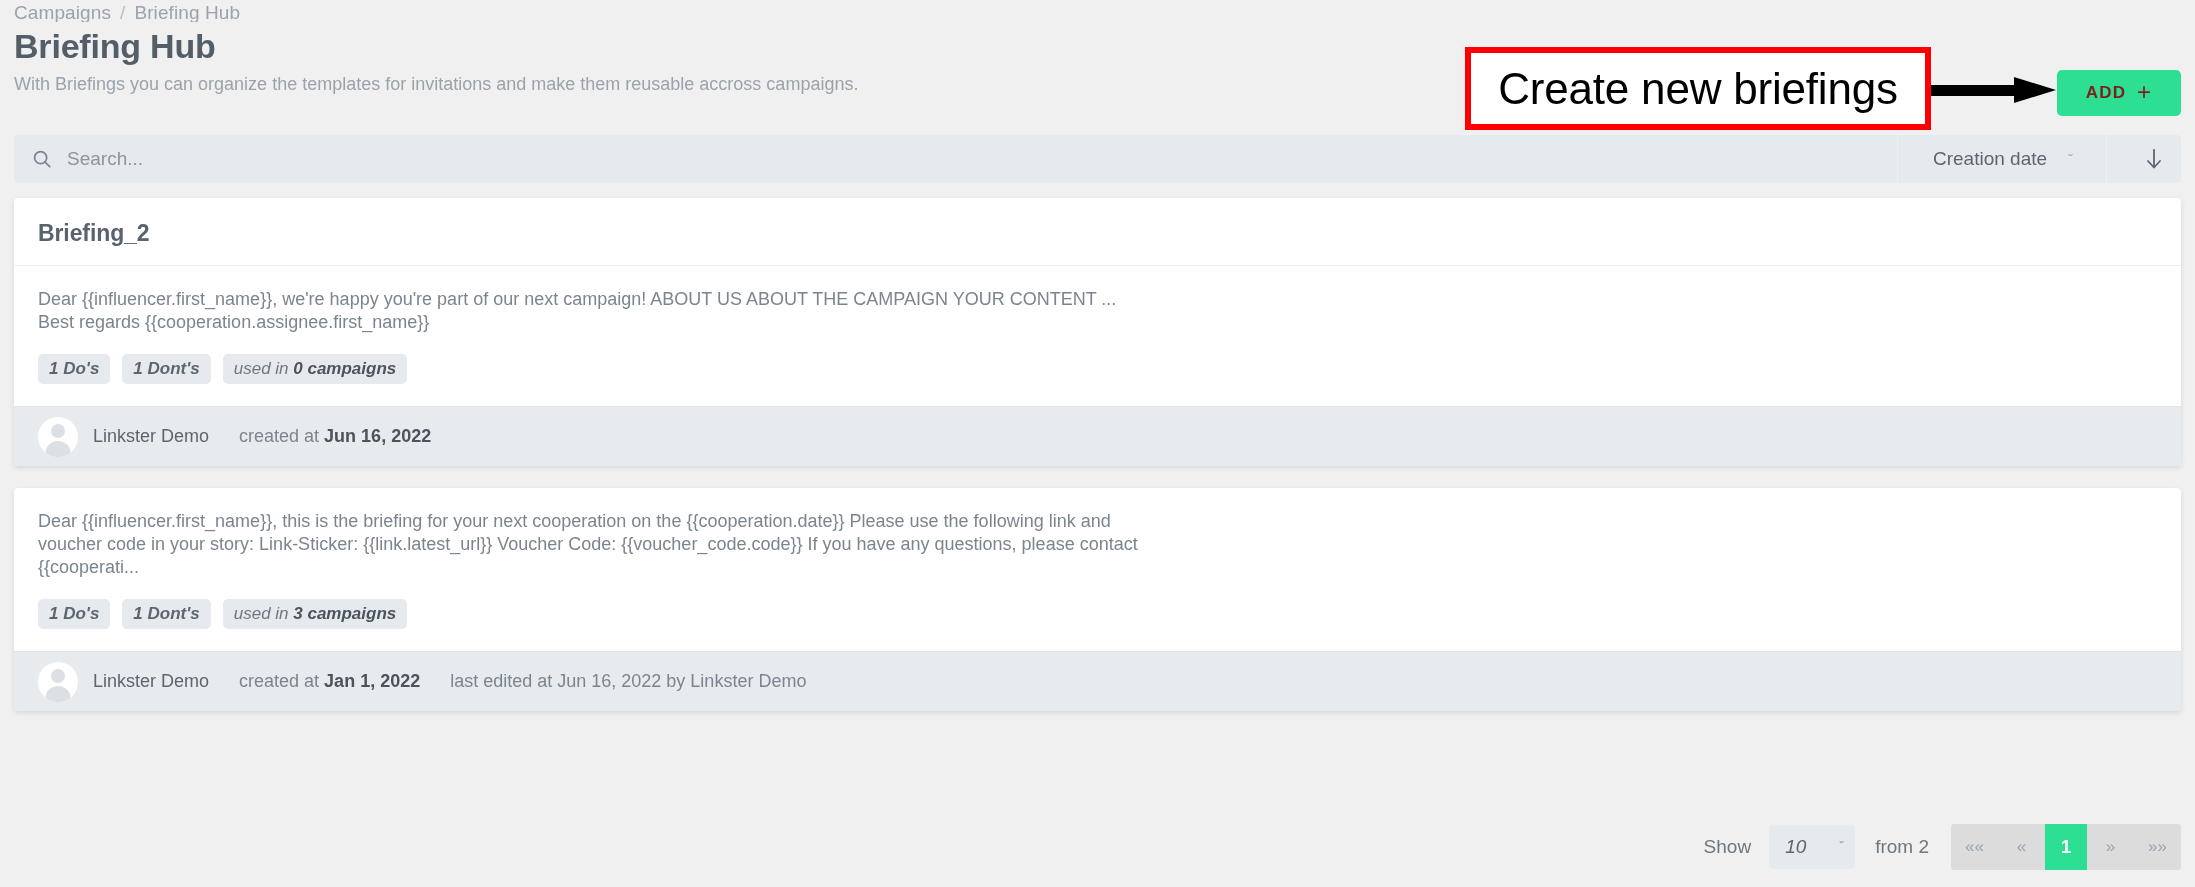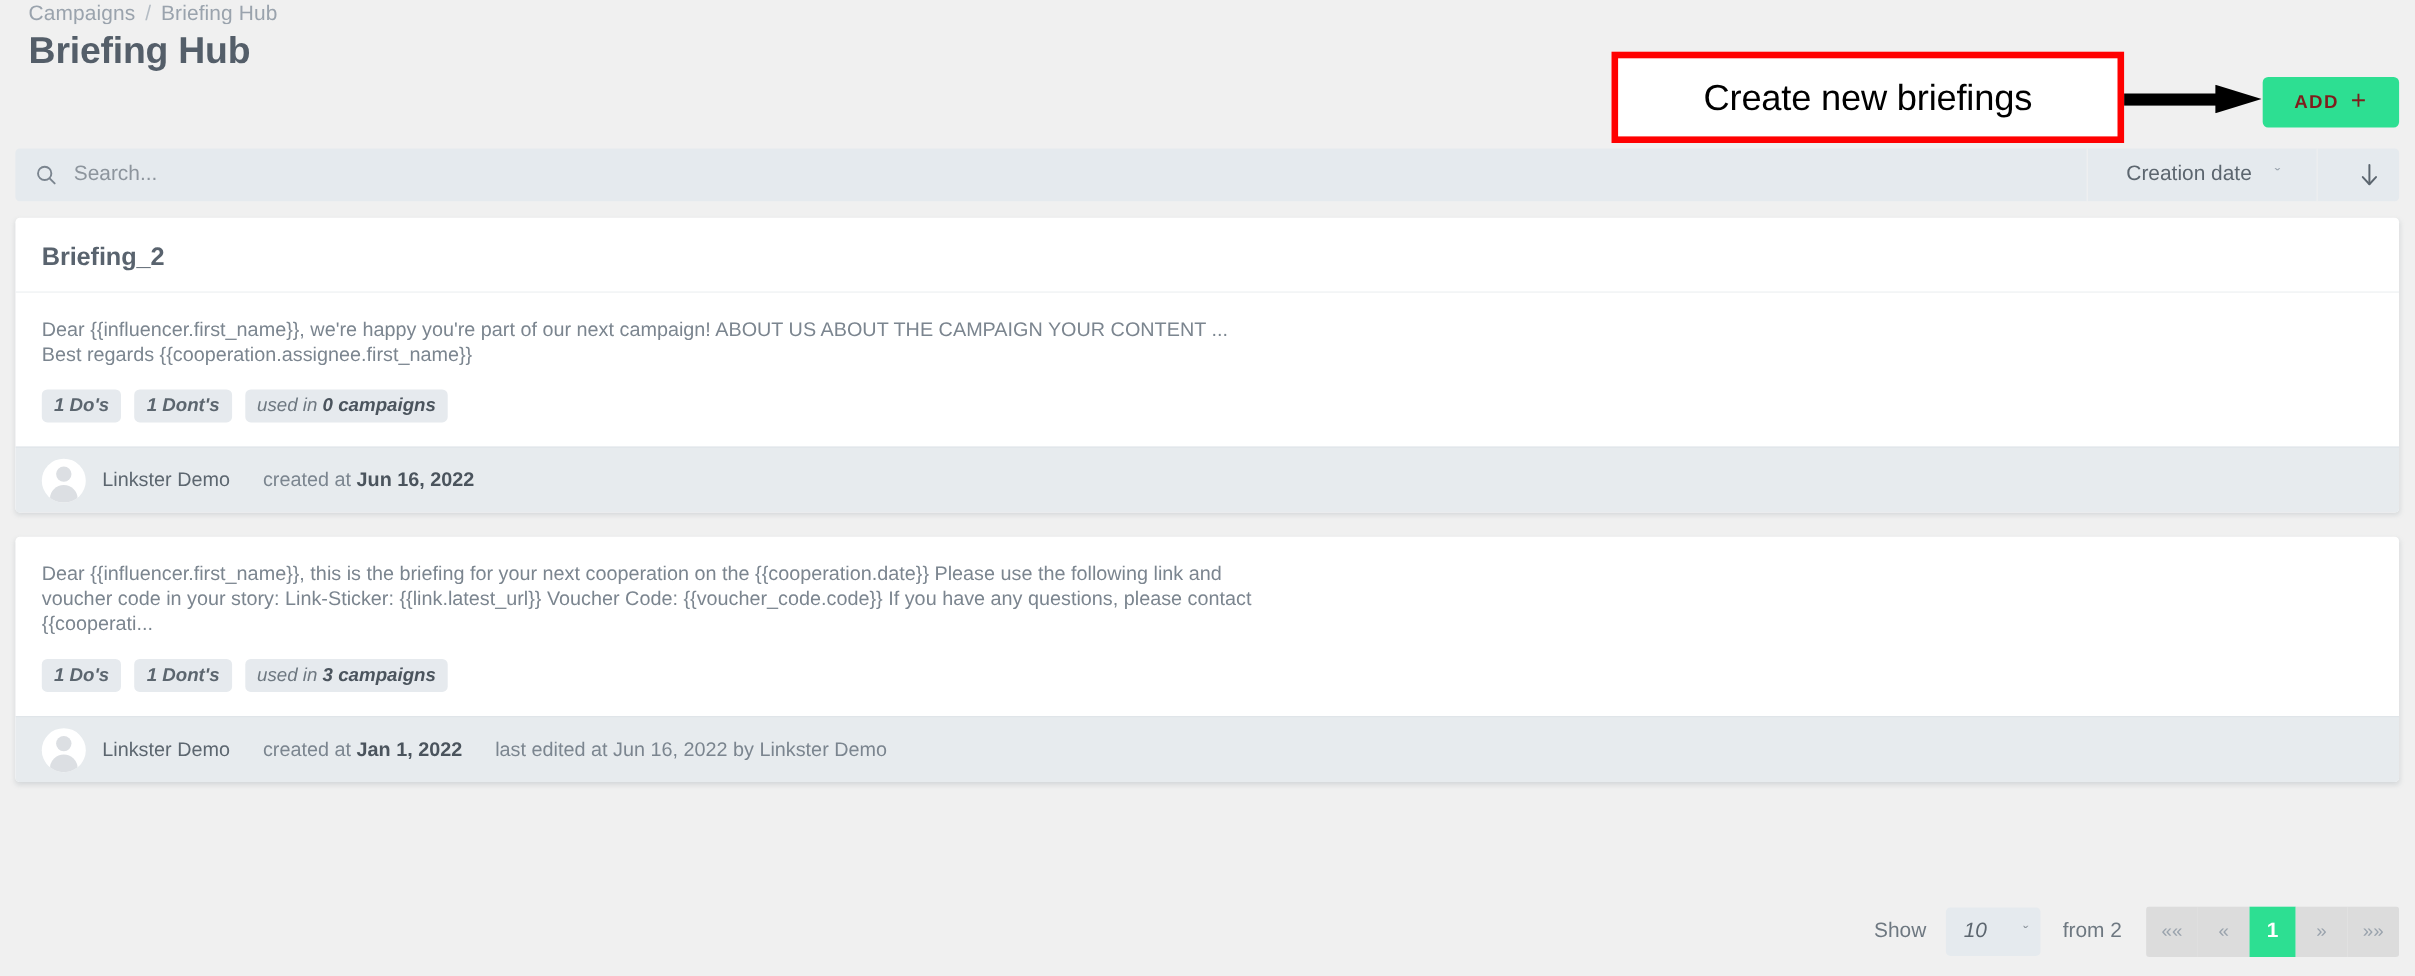--- a/index.html
+++ b/index.html
@@ -14,21 +14,21 @@
     background: #f0f0f0;
     font-family: "Liberation Sans", sans-serif;
     color: #4a5560;
     -webkit-font-smoothing: antialiased;
   }
 
   .page {
     position: relative;
     width: 2195px;
     height: 882px;
-    padding: 0 26px;
+    padding: 0 14px;
   }
 
   
   .breadcrumb {
     padding-top: 0px;
     font-size: 19px;
     color: #9aa3ad;
     letter-spacing: .1px;
     height: 22px;
     line-height: 19px;
@@ -92,21 +92,21 @@
     width: 466px;
     height: 83px;
     background: #ffffff;
     border: 6px solid #ff0000;
     display: flex;
     align-items: center;
     justify-content: center;
     z-index: 40;
   }
   .annotation-box .annotation-text {
-    font-size: 33px;
+    font-size: 44px;
     color: #000000;
     letter-spacing: -0.2px;
     font-family: "Liberation Sans", sans-serif;
   }
 
   .annotation-arrow {
     position: absolute;
     left: 1928px;
     top: 77px;
     width: 128px;
@@ -326,20 +326,21 @@
 
 <div class="page">
 
   <div class="breadcrumb">
     <span class="crumb">Campaigns</span>
     <span class="sep">/</span>
     <span class="crumb">Briefing Hub</span>
   </div>
 
   <h1 class="page-title">Briefing Hub</h1>
+  <div class="page-subtitle">With Briefings you can organize the templates for invitations and make them reusable accross campaigns.</div>
 
   <button class="add-button">
     <span>ADD</span>
     <span class="plus">+</span>
   </button>
 
   <svg class="annotation-arrow" viewBox="0 0 128 26">
     <rect x="0" y="8" width="92" height="11" fill="#000000"></rect>
     <polygon points="86,0 128,13 86,26" fill="#000000"></polygon>
   </svg>

